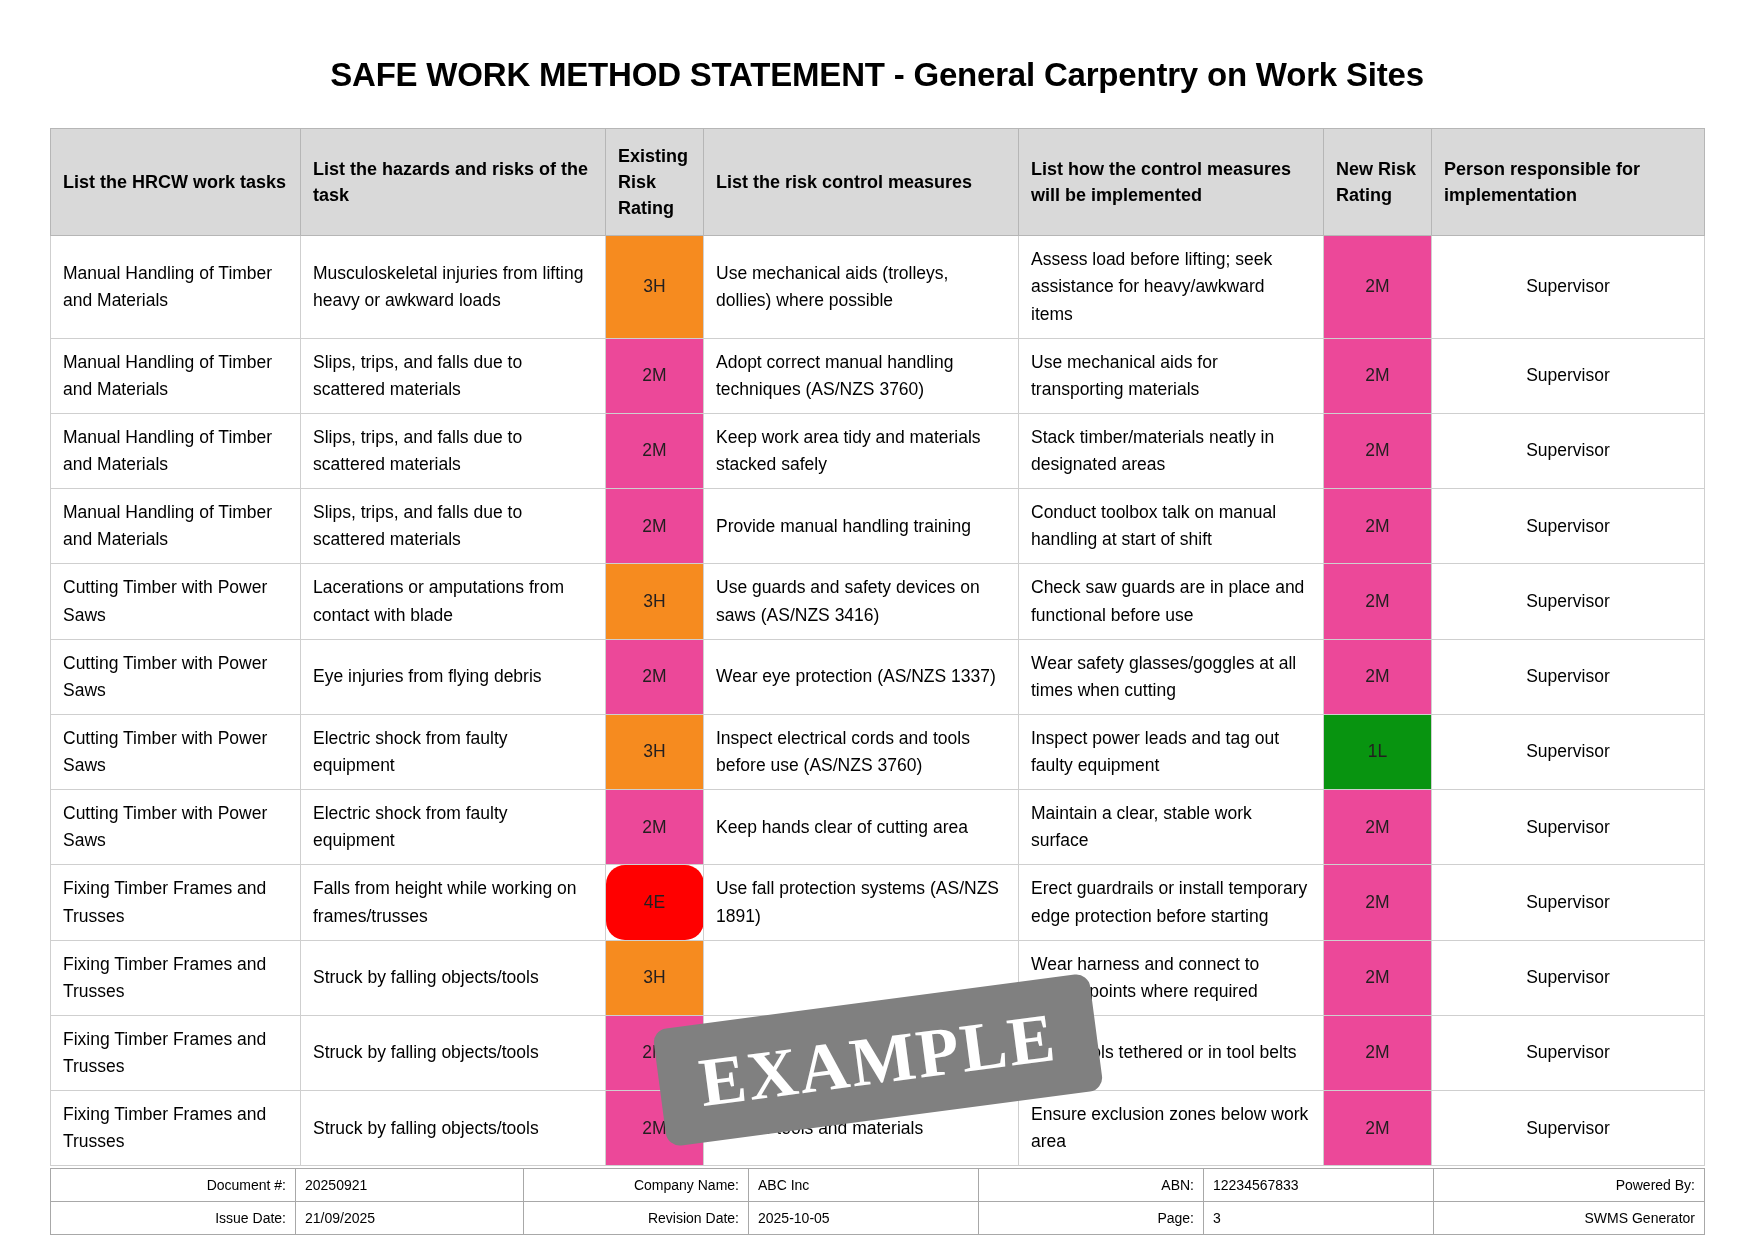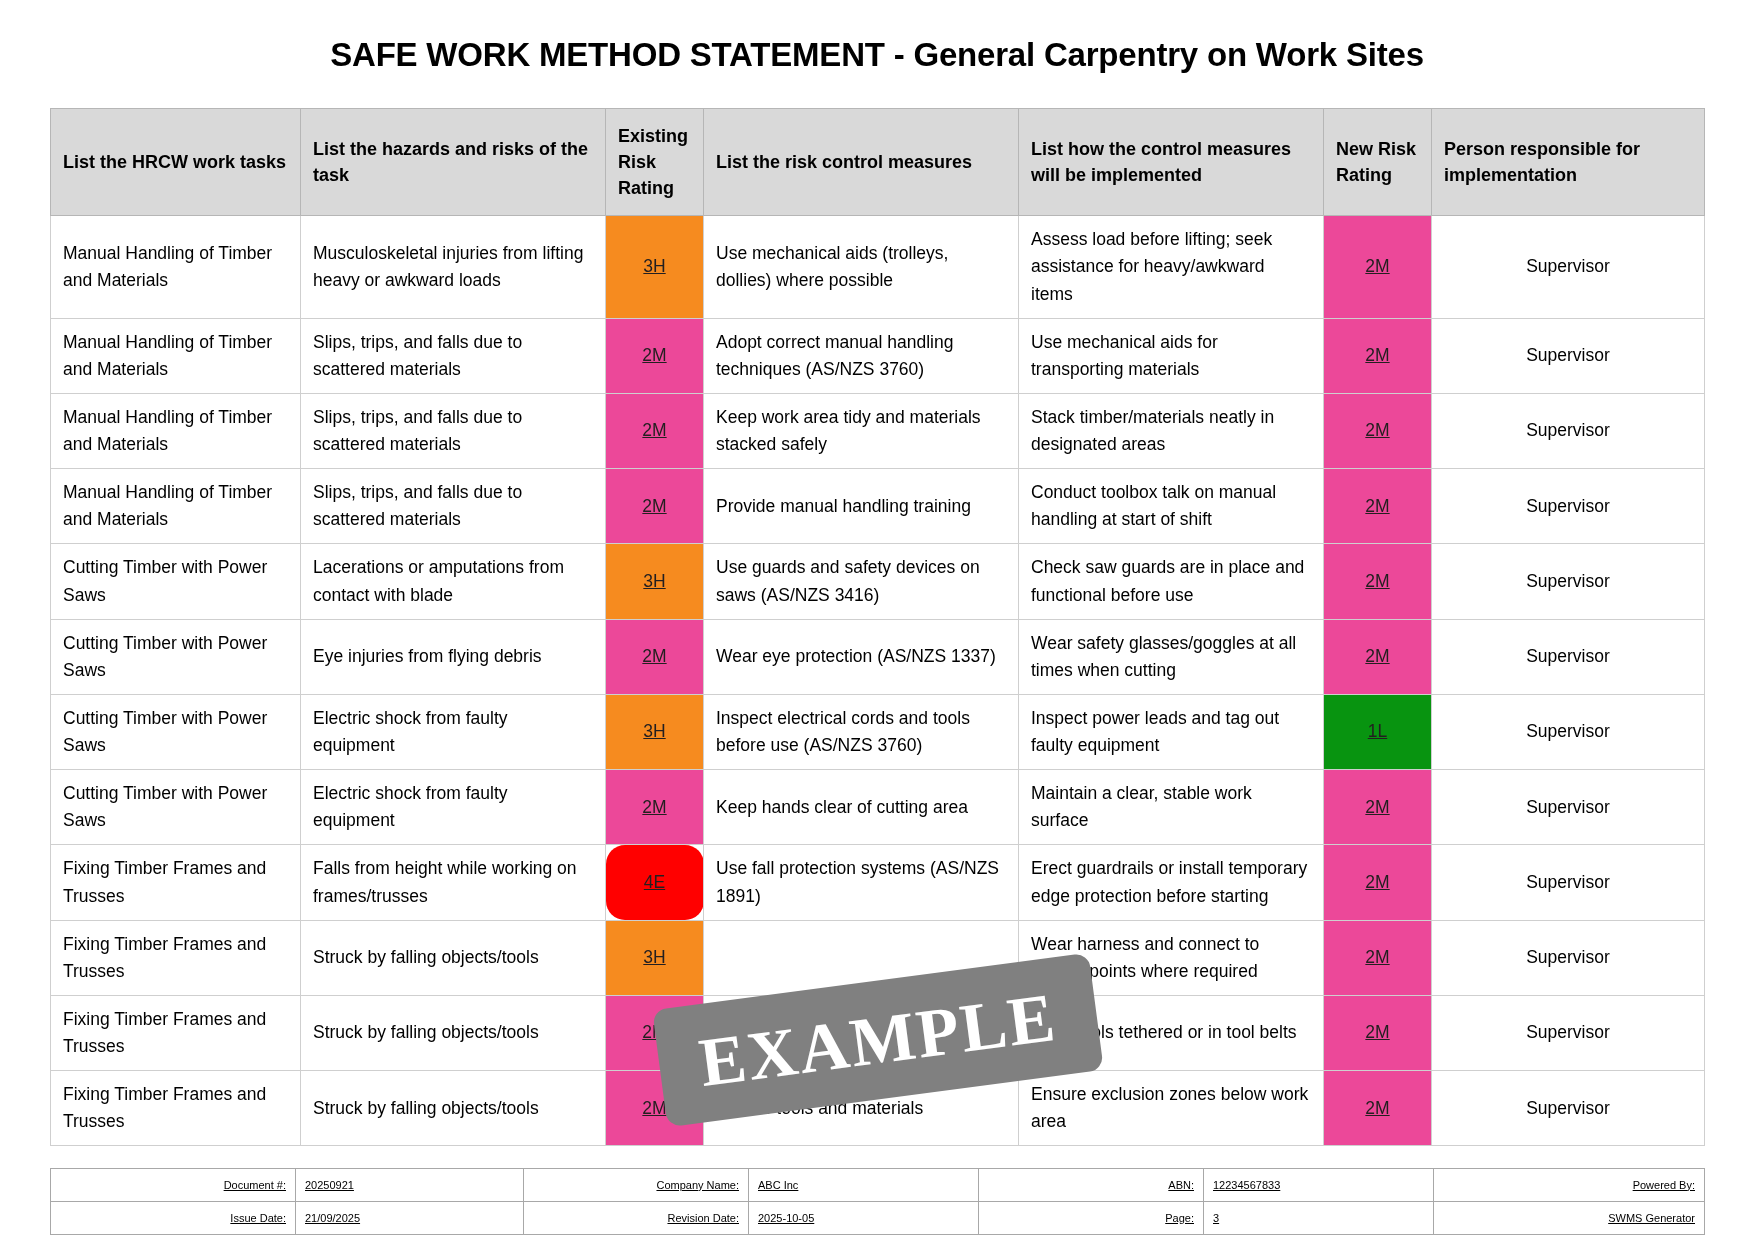--- a/index.html
+++ b/index.html
@@ -21,21 +21,21 @@
     height: 1241px;
     box-sizing: border-box;
     padding: 0;
   }
   .doc-title {
     text-align: center;
     font-size: 33px;
     font-weight: bold;
     letter-spacing: -0.2px;
     margin: 0;
-    padding-top: 36px;
+    padding-top: 56px;
     padding-bottom: 0;
     color: #000;
   }
   .table-wrap {
     position: relative;
     margin: 34px 50px 0 50px;
   }
   table.swms {
     border-collapse: collapse;
     width: 1654px;
@@ -67,21 +67,20 @@
   col.c-impl      { width: 305px; }
   col.c-newrisk   { width: 108px; }
   col.c-person    { width: 273px; }
 
   td.risk {
     text-align: center;
     font-size: 17.5px;
     padding: 6px 2px;
     border-left: 1px solid #cfcfcf;
     border-right: 1px solid #cfcfcf;
-    text-decoration: underline;
   }
   td.person {
     text-align: center;
   }
   .r-red    { background: #ff0000; color: #231f20; border-radius: 19px; }
   .r-orange { background: #f68b1f; color: #231f20; }
   .r-yellow { background: #ec4899; color: #231f20; }
   .r-green  { background: #089410; color: #231f20; }
 
   
@@ -118,27 +117,26 @@
     width: 1654px;
   }
   table.footer {
     border-collapse: collapse;
     width: 1654px;
     table-layout: fixed;
     border: 1px solid #8f8f8f;
   }
   table.footer td {
     border: 1px solid #a8a8a8;
-    font-size: 11px;
+    font-size: 14px;
     padding: 5px 9px;
     height: 22px;
     line-height: 1.3;
     white-space: nowrap;
     overflow: hidden;
-    text-decoration: underline;
   }
   td.f-label { text-align: right; font-weight: normal; }
   td.f-value { text-align: left; }
   td.f-brand { text-align: right; }
   col.fl { width: 245px; }
   col.fv { width: 228px; }
   col.fl2 { width: 225px; }
   col.fv2 { width: 230px; }
   col.fl3 { width: 225px; }
   col.fv3 { width: 230px; }

